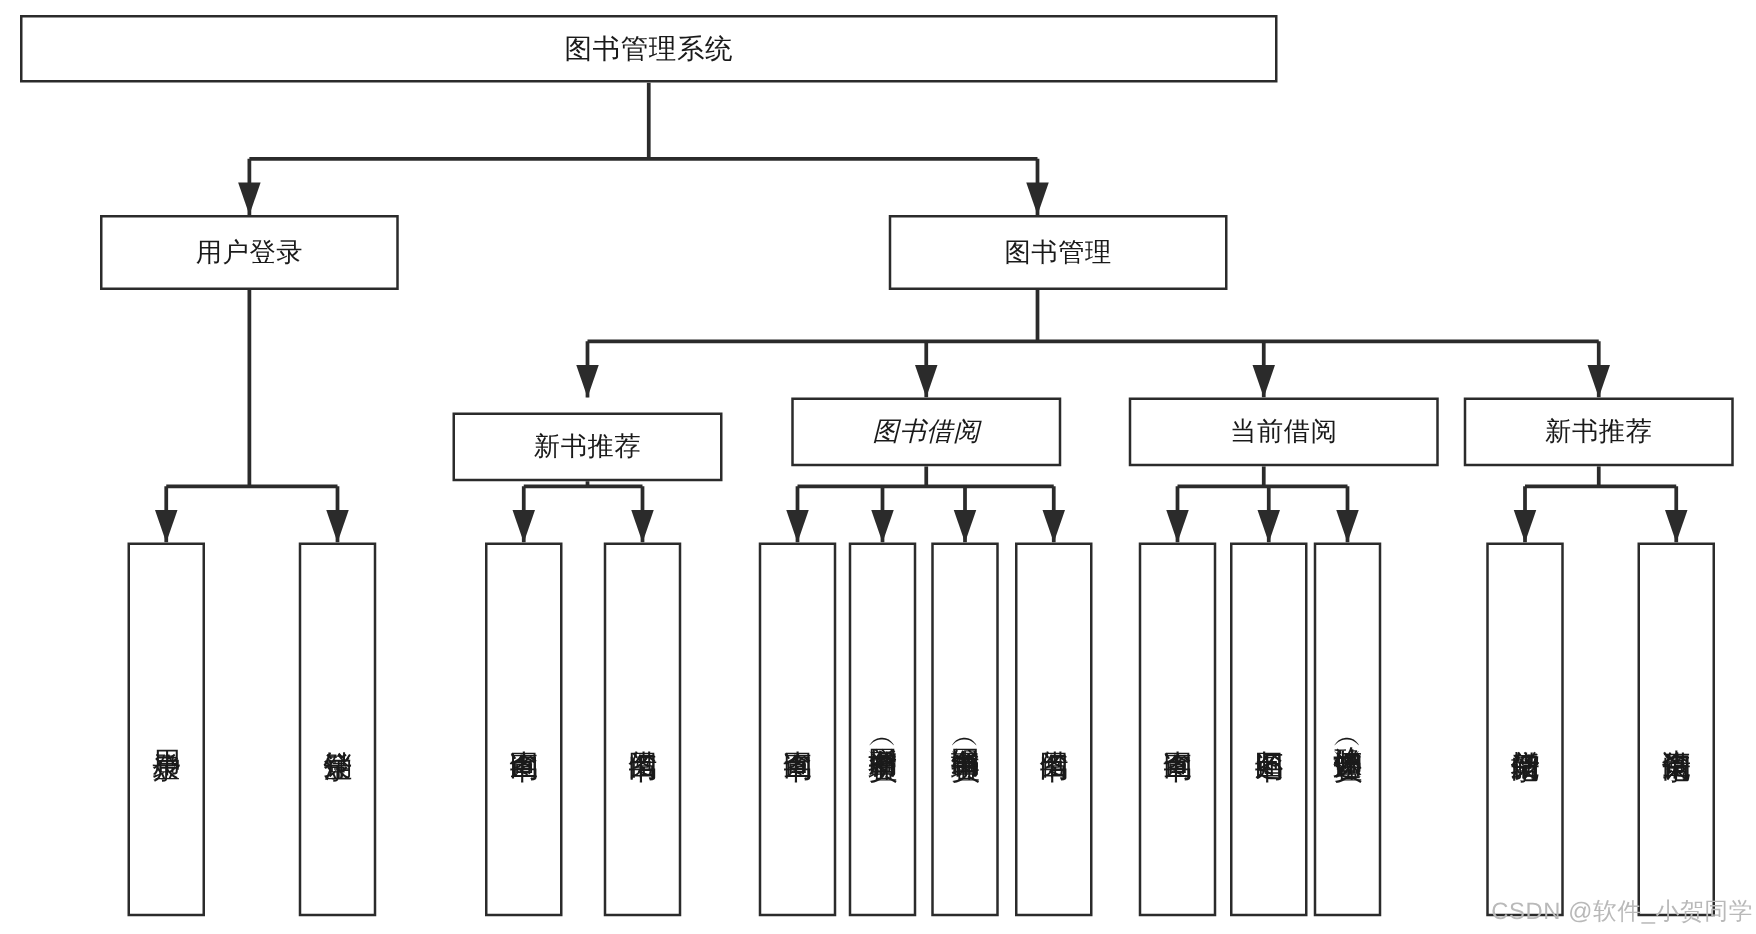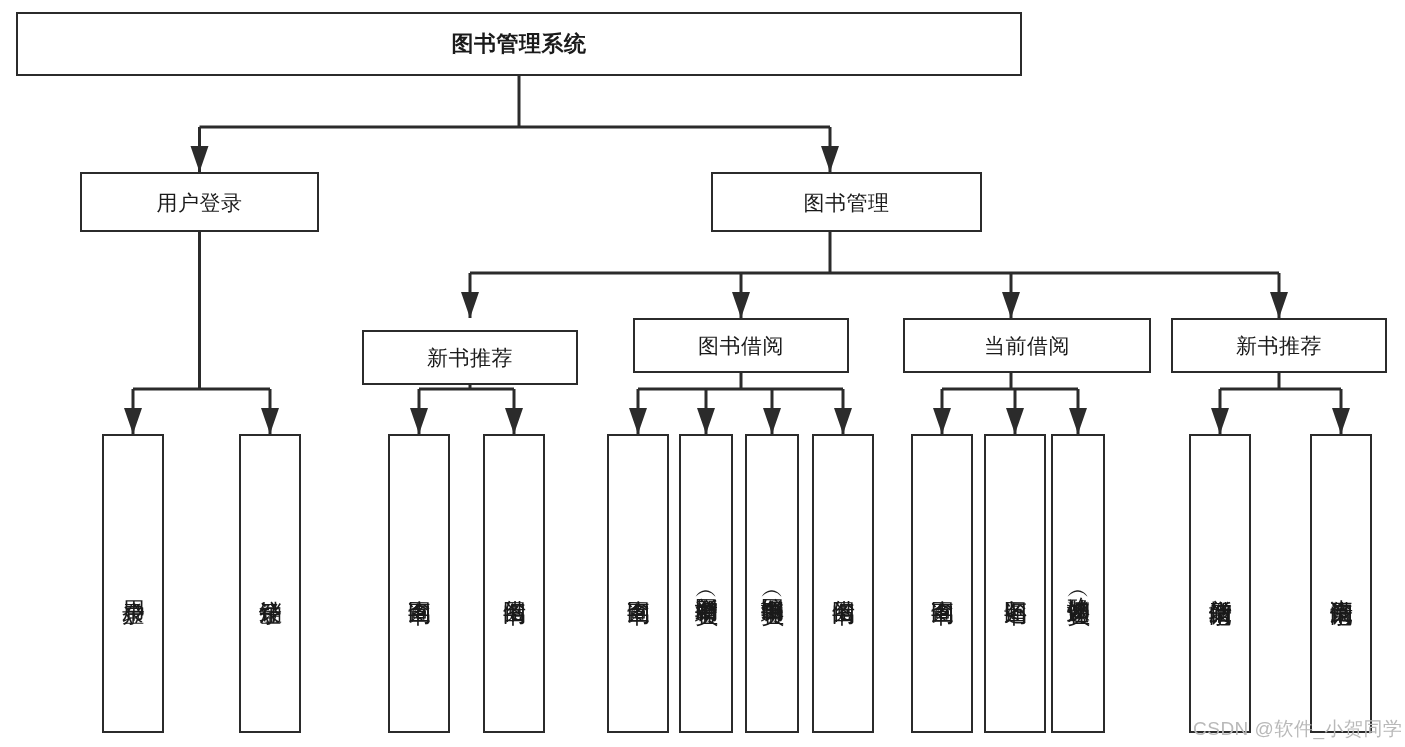--- a/index.html
+++ b/index.html
@@ -124,33 +124,33 @@
       <line x1="1078" y1="389" x2="1078" y2="434" stroke="#2b2b2b" stroke-width="3"></line>
       <path d="M 1069 408 L 1087 408 L 1078 434 Z" fill="#2b2b2b"></path>
       <line x1="1279" y1="373" x2="1279" y2="389" stroke="#2b2b2b" stroke-width="3"></line>
       <line x1="1220" y1="389" x2="1341" y2="389" stroke="#2b2b2b" stroke-width="3"></line>
       <line x1="1220" y1="389" x2="1220" y2="434" stroke="#2b2b2b" stroke-width="3"></line>
       <path d="M 1211 408 L 1229 408 L 1220 434 Z" fill="#2b2b2b"></path>
       <line x1="1341" y1="389" x2="1341" y2="434" stroke="#2b2b2b" stroke-width="3"></line>
       <path d="M 1332 408 L 1350 408 L 1341 434 Z" fill="#2b2b2b"></path>
     </svg>
   <div id="nodes">
-      <div class="node horiz root" style="left: 16px; top: 12px; width: 1006px; height: 64px; font-weight: bold;">
+      <div class="node horiz root" style="left: 16px; top: 12px; width: 1006px; height: 54px;">
         <span class="node-label">图书管理系统</span>
       </div>
       <div class="node horiz" style="left: 80px; top: 172px; width: 239px; height: 60px;">
         <span class="node-label">用户登录</span>
       </div>
       <div class="node horiz" style="left: 711px; top: 172px; width: 271px; height: 60px;">
         <span class="node-label">图书管理</span>
       </div>
       <div class="node horiz" style="left: 362px; top: 330px; width: 216px; height: 55px;">
         <span class="node-label">新书推荐</span>
       </div>
-      <div class="node horiz" style="left: 633px; top: 318px; width: 216px; height: 55px;">
+      <div class="node horiz" style="left: 633px; top: 318px; width: 216px; height: 55px; font-style: italic;">
         <span class="node-label">图书借阅</span>
       </div>
       <div class="node horiz" style="left: 903px; top: 318px; width: 248px; height: 55px;">
         <span class="node-label">当前借阅</span>
       </div>
       <div class="node horiz" style="left: 1171px; top: 318px; width: 216px; height: 55px;">
         <span class="node-label">新书推荐</span>
       </div>
       <div class="node vert" style="left: 102px; top: 434px; width: 62px; height: 299px;">
         <span class="node-label">用户登录</span>

